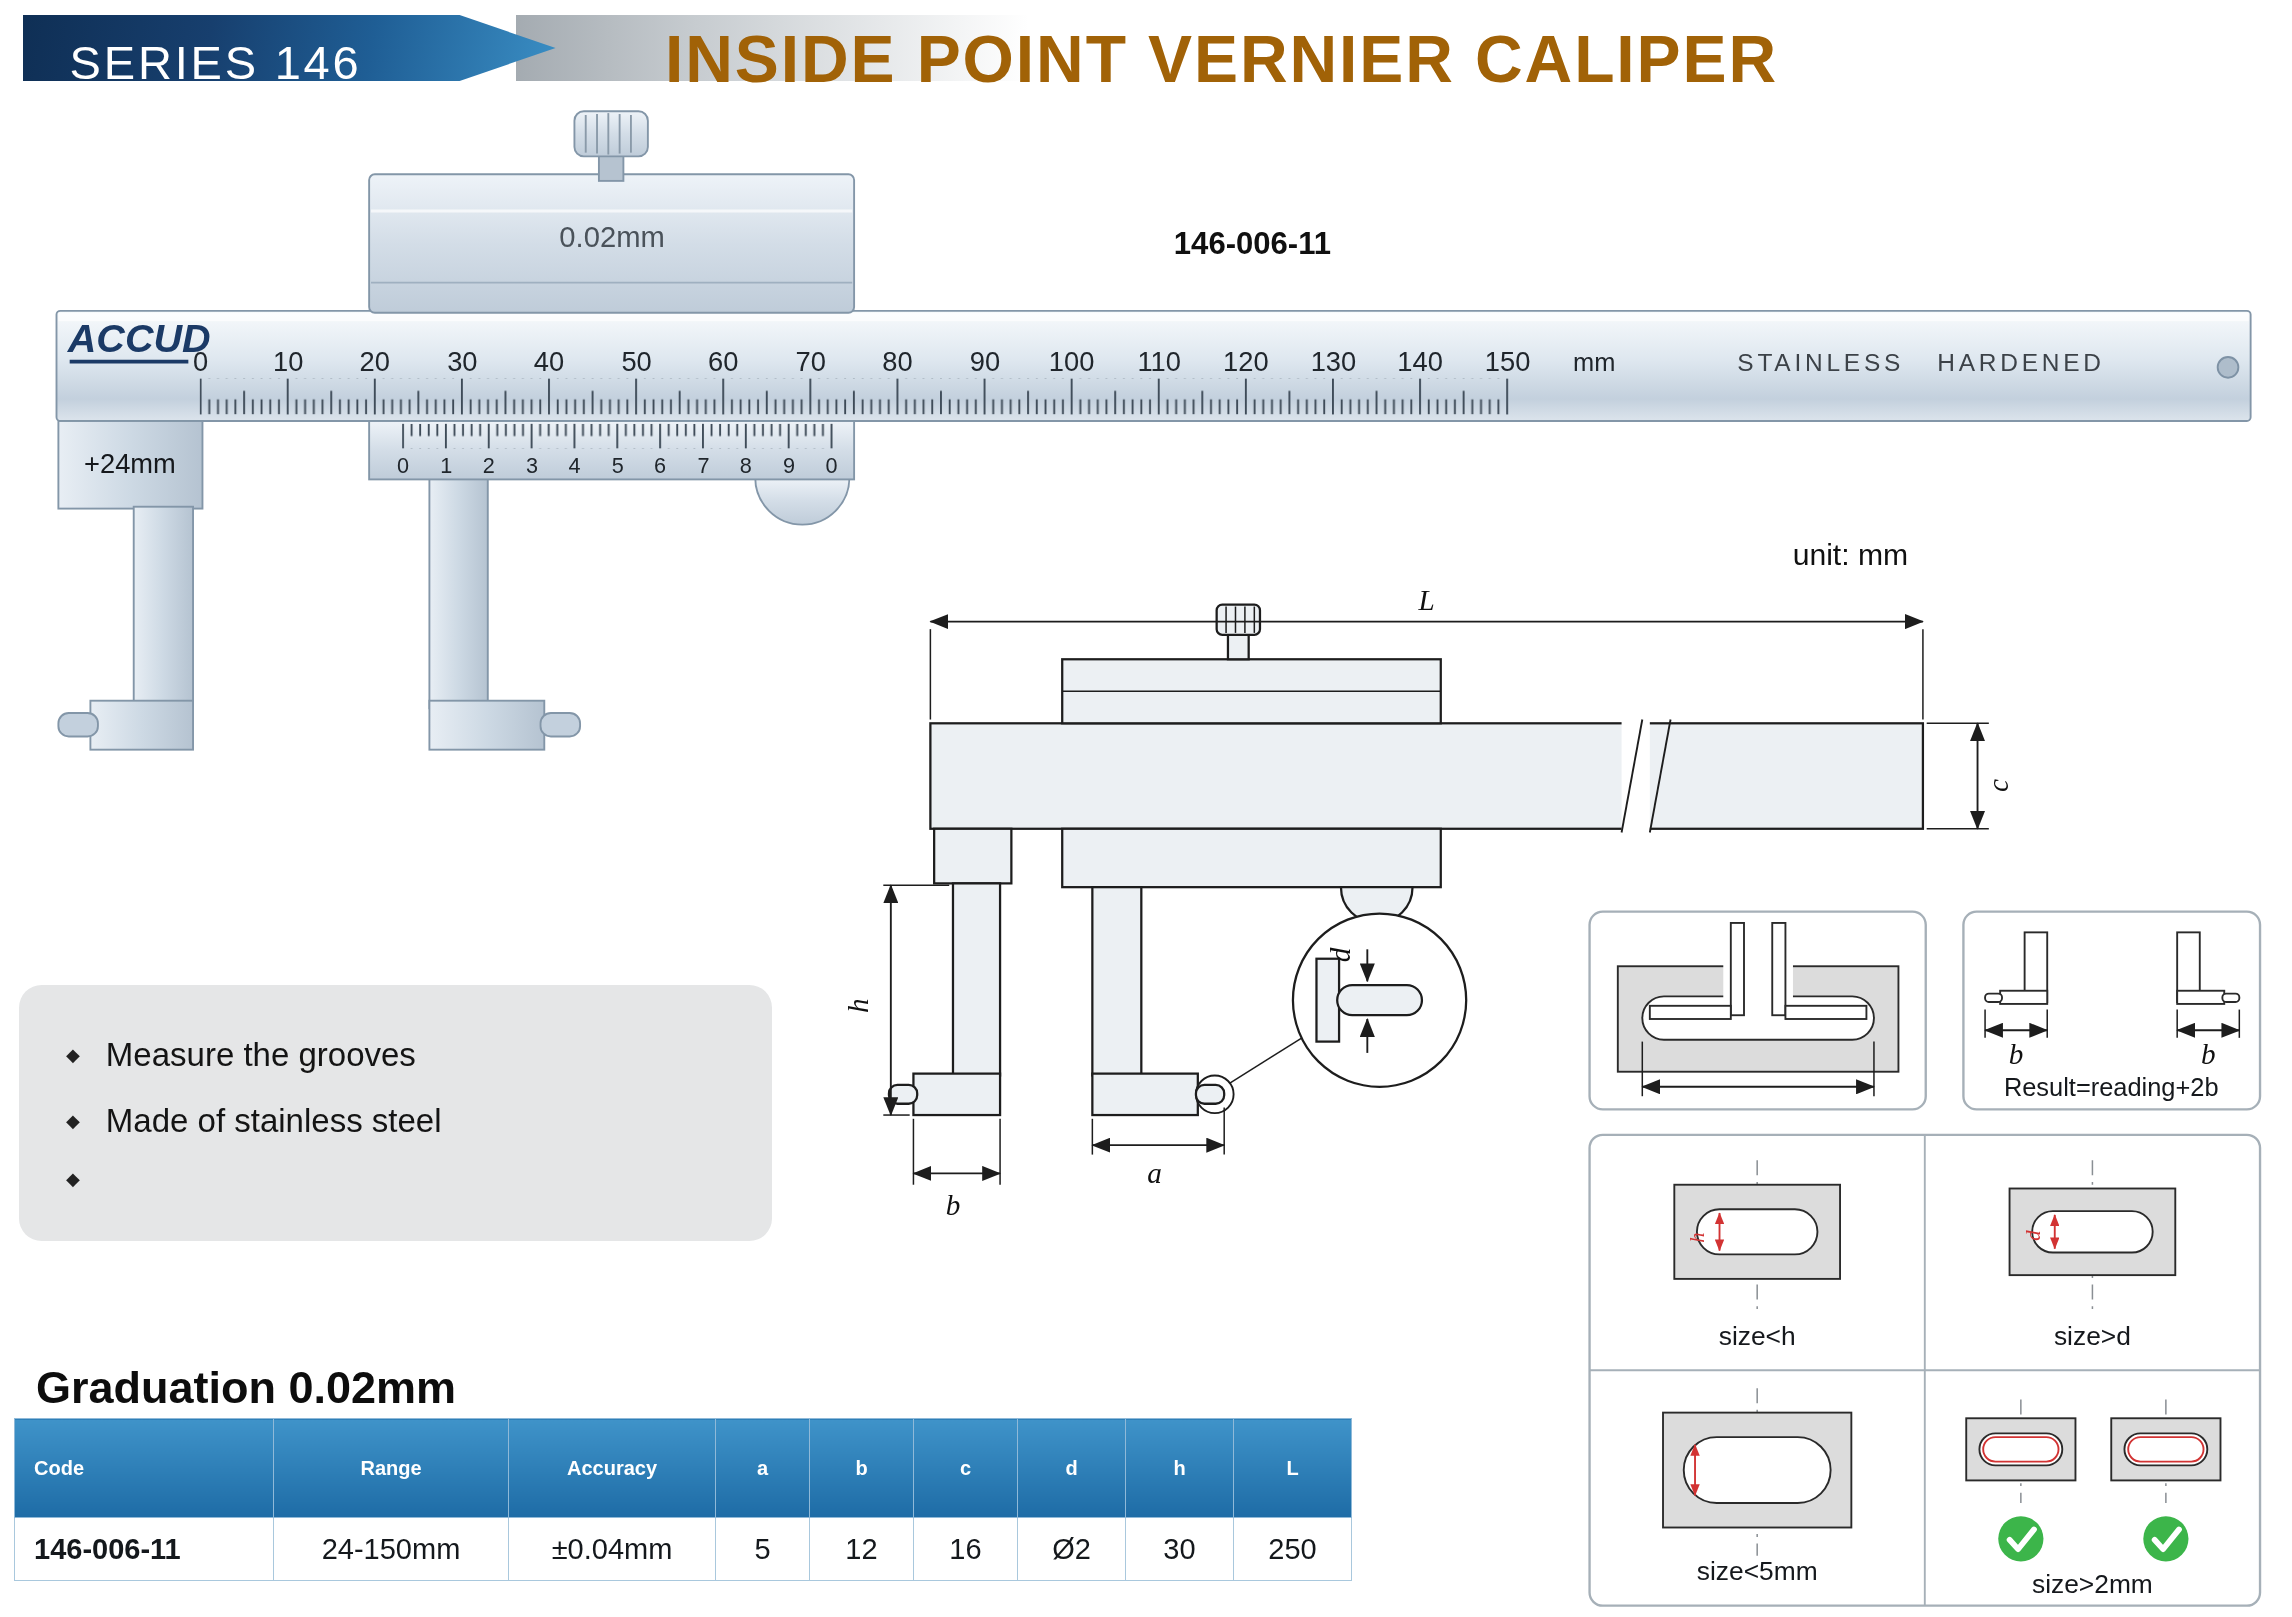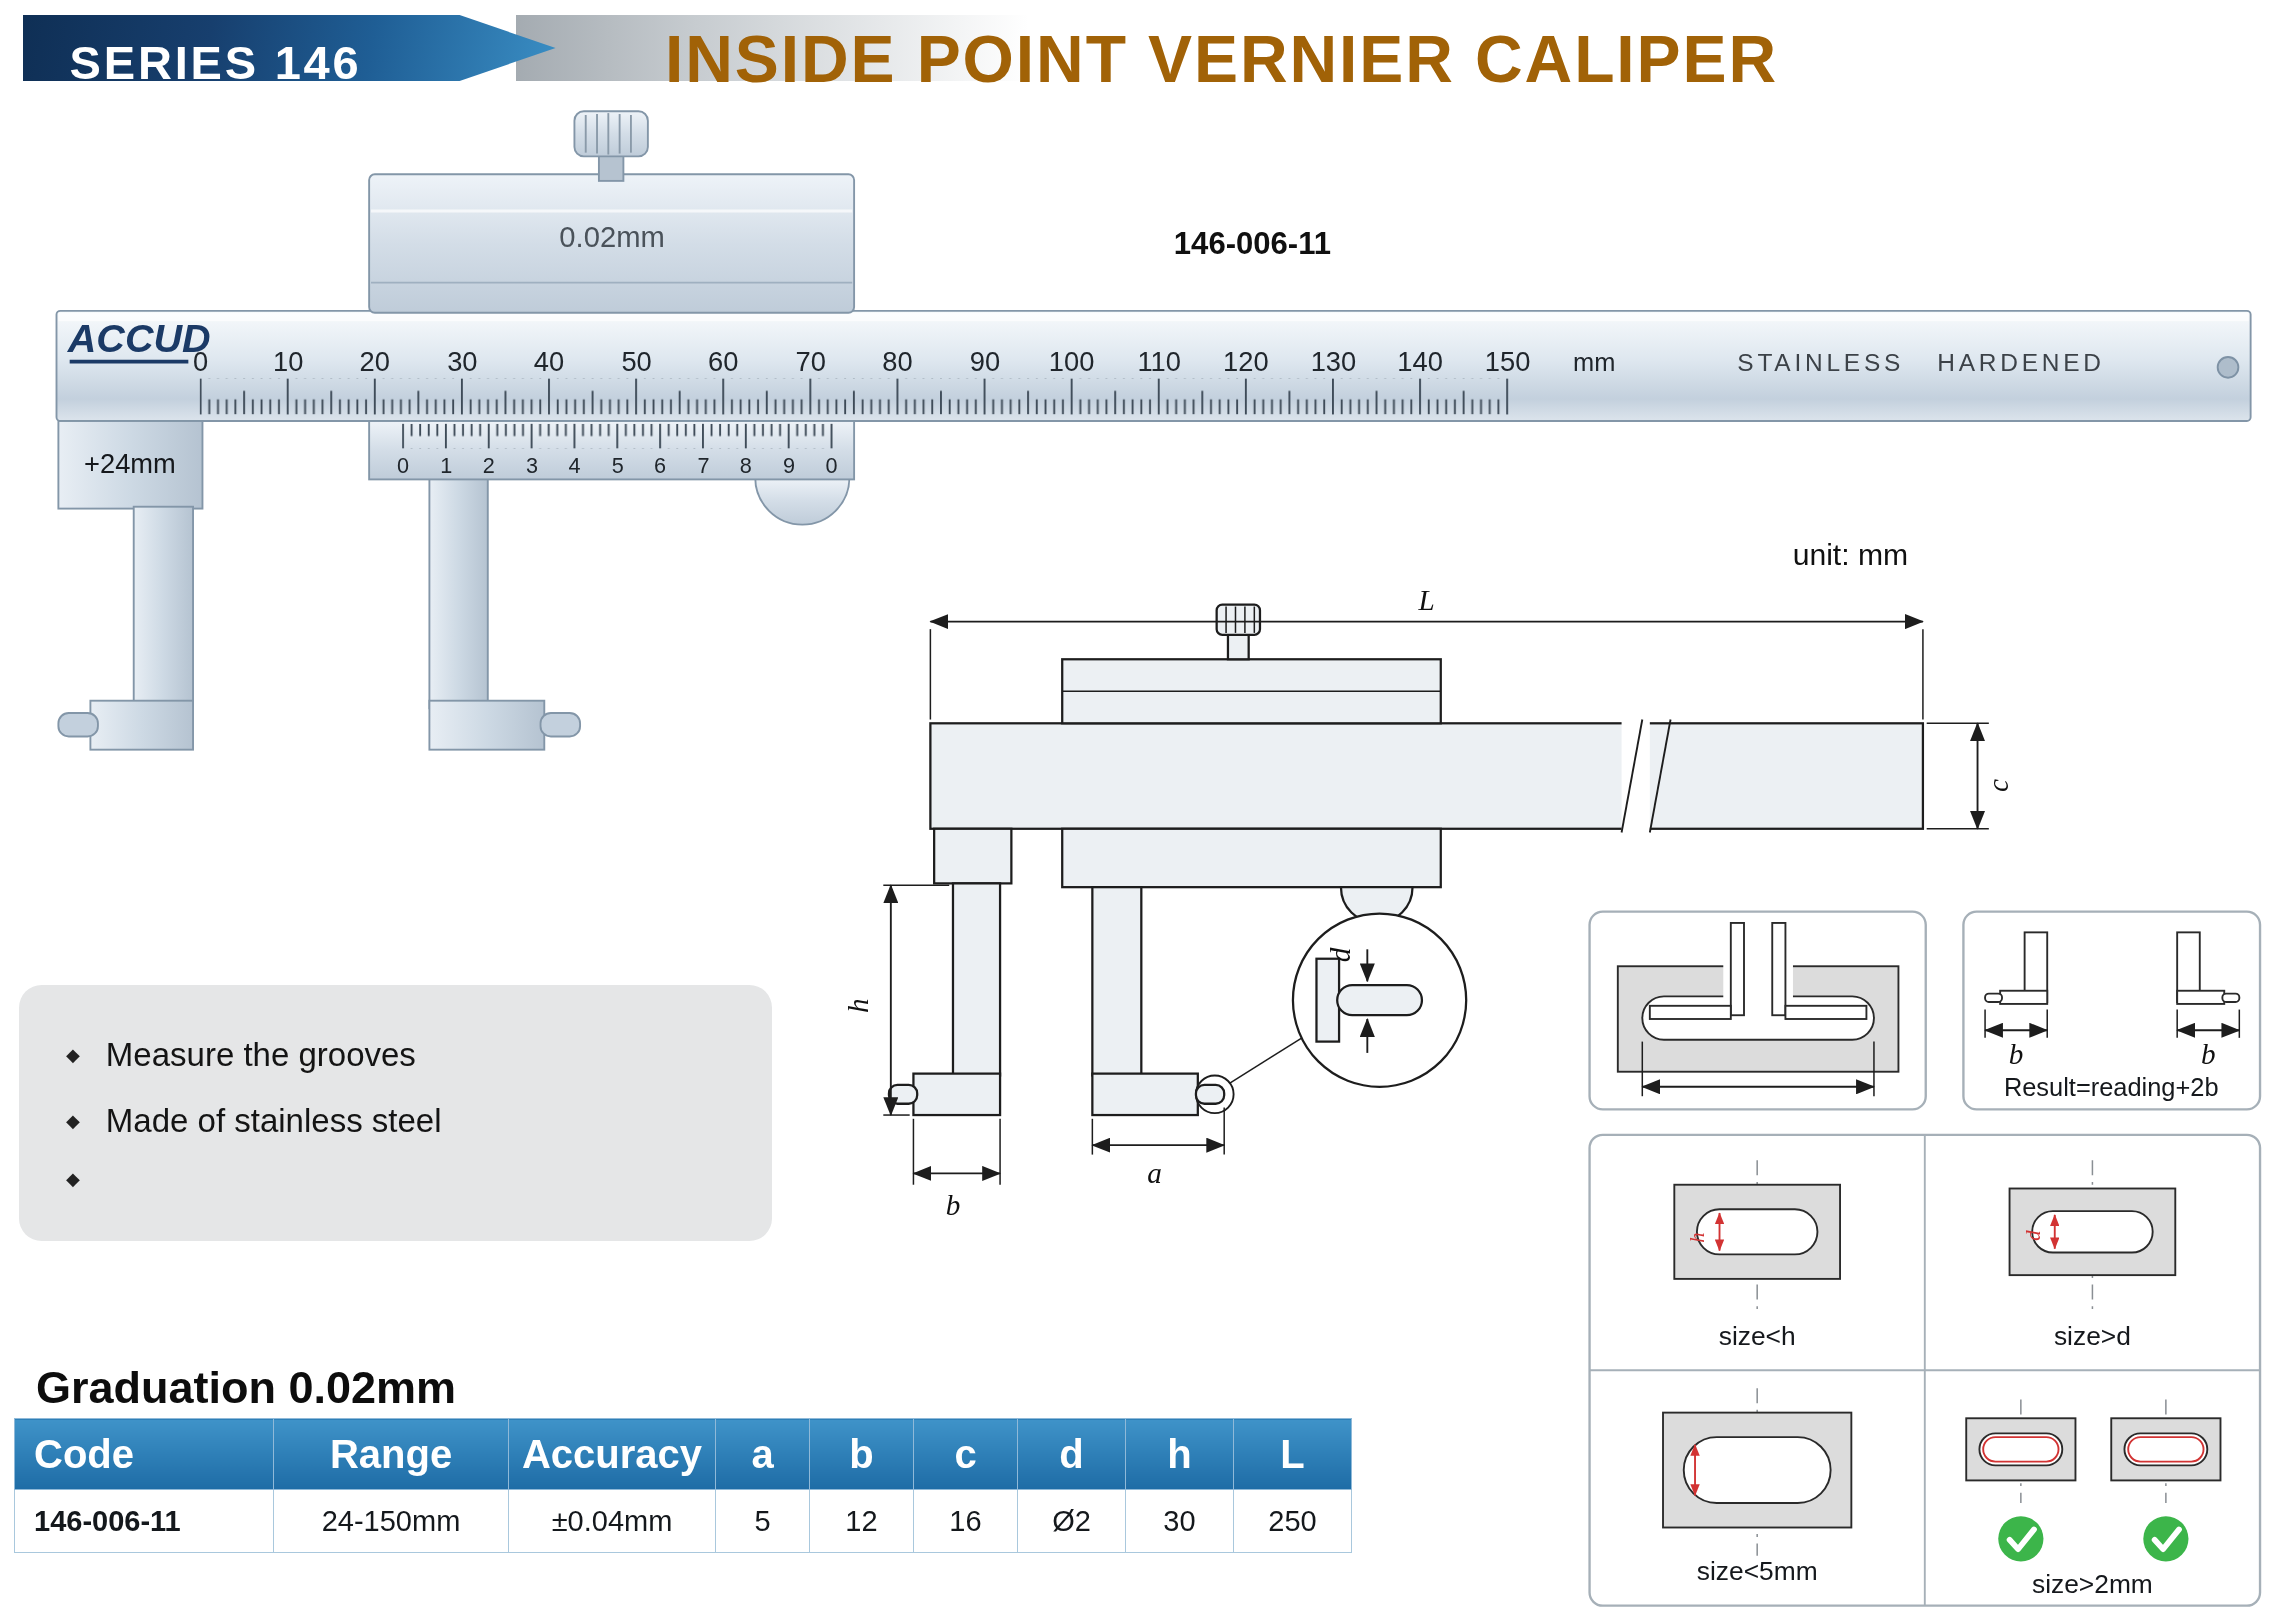--- a/index.html
+++ b/index.html
@@ -13,21 +13,21 @@
     background:linear-gradient(90deg,#a4abb1 0%,#c7ccd0 30%,rgba(255,255,255,0) 85%);
     z-index:1;
   }
   .series-banner{
     position:absolute;left:22.6px;top:15px;width:533px;height:66px;z-index:2;
     clip-path:polygon(0 0,82% 0,100% 50%,82% 100%,0 100%);
     background:linear-gradient(100deg,#0f2f55 0%,#173f6e 35%,#1f5e95 65%,#3a8ec4 100%);
     display:flex;align-items:center;padding-left:47px;box-sizing:border-box;
   }
   .series-banner span{
-    color:#ffffff;font-size:47px;font-weight:bold;letter-spacing:2.8px;white-space:nowrap;margin-top:28px;
+    color:#ffffff;font-size:47px;font-weight:normal;letter-spacing:2.8px;white-space:nowrap;margin-top:28px;
   }
   .page-title{
     position:absolute;left:665px;top:21px;z-index:3;margin:0;
     font-size:66px;font-weight:bold;color:#a16207;letter-spacing:1.9px;white-space:nowrap;
   }
   
   svg.art{position:absolute;left:0;top:0;z-index:0;font-family:"Liberation Sans",sans-serif;}
   .t-scale{font-size:29px;fill:#20262c;}
   .t-vern{font-size:23px;fill:#20262c;}
   .t-brand{font-size:42px;font-weight:bold;font-style:italic;fill:#1b3a66;}
@@ -60,22 +60,22 @@
   .feature{display:flex;align-items:center;gap:26px;font-size:33px;color:#141414;}
   .feature .bullet{font-size:18px;color:#222222;}
   
   .grad-heading{
     position:absolute;left:36px;top:1362px;font-size:45px;font-weight:bold;color:#0d0d0d;
   }
   .spec-wrap{position:absolute;left:14px;top:1418px;}
   table.spec{border-collapse:collapse;table-layout:fixed;}
   table.spec th{
     background:linear-gradient(180deg,#3f93c9 0%,#1e6ca6 100%);
-    color:#ffffff;font-size:40px;font-weight:bold;height:62px;
-    border:0.9px solid #8fb9d8;text-align:center;padding:4px;
+    color:#ffffff;font-size:20px;font-weight:bold;height:62px;
+    border:0.9px solid #8fb9d8;text-align:center;padding:18px;
   }
   table.spec td{
     font-size:29px;height:62px;text-align:center;border:0.9px solid #a9c8dd;
     color:#14181c;background:#ffffff;padding:0;
   }
   table.spec tr.alt td{background:#cfe6f5;}
   table.spec .left{text-align:left;padding-left:19px;}
   table.spec td.code{font-weight:bold;}
 </style>
 </head>

